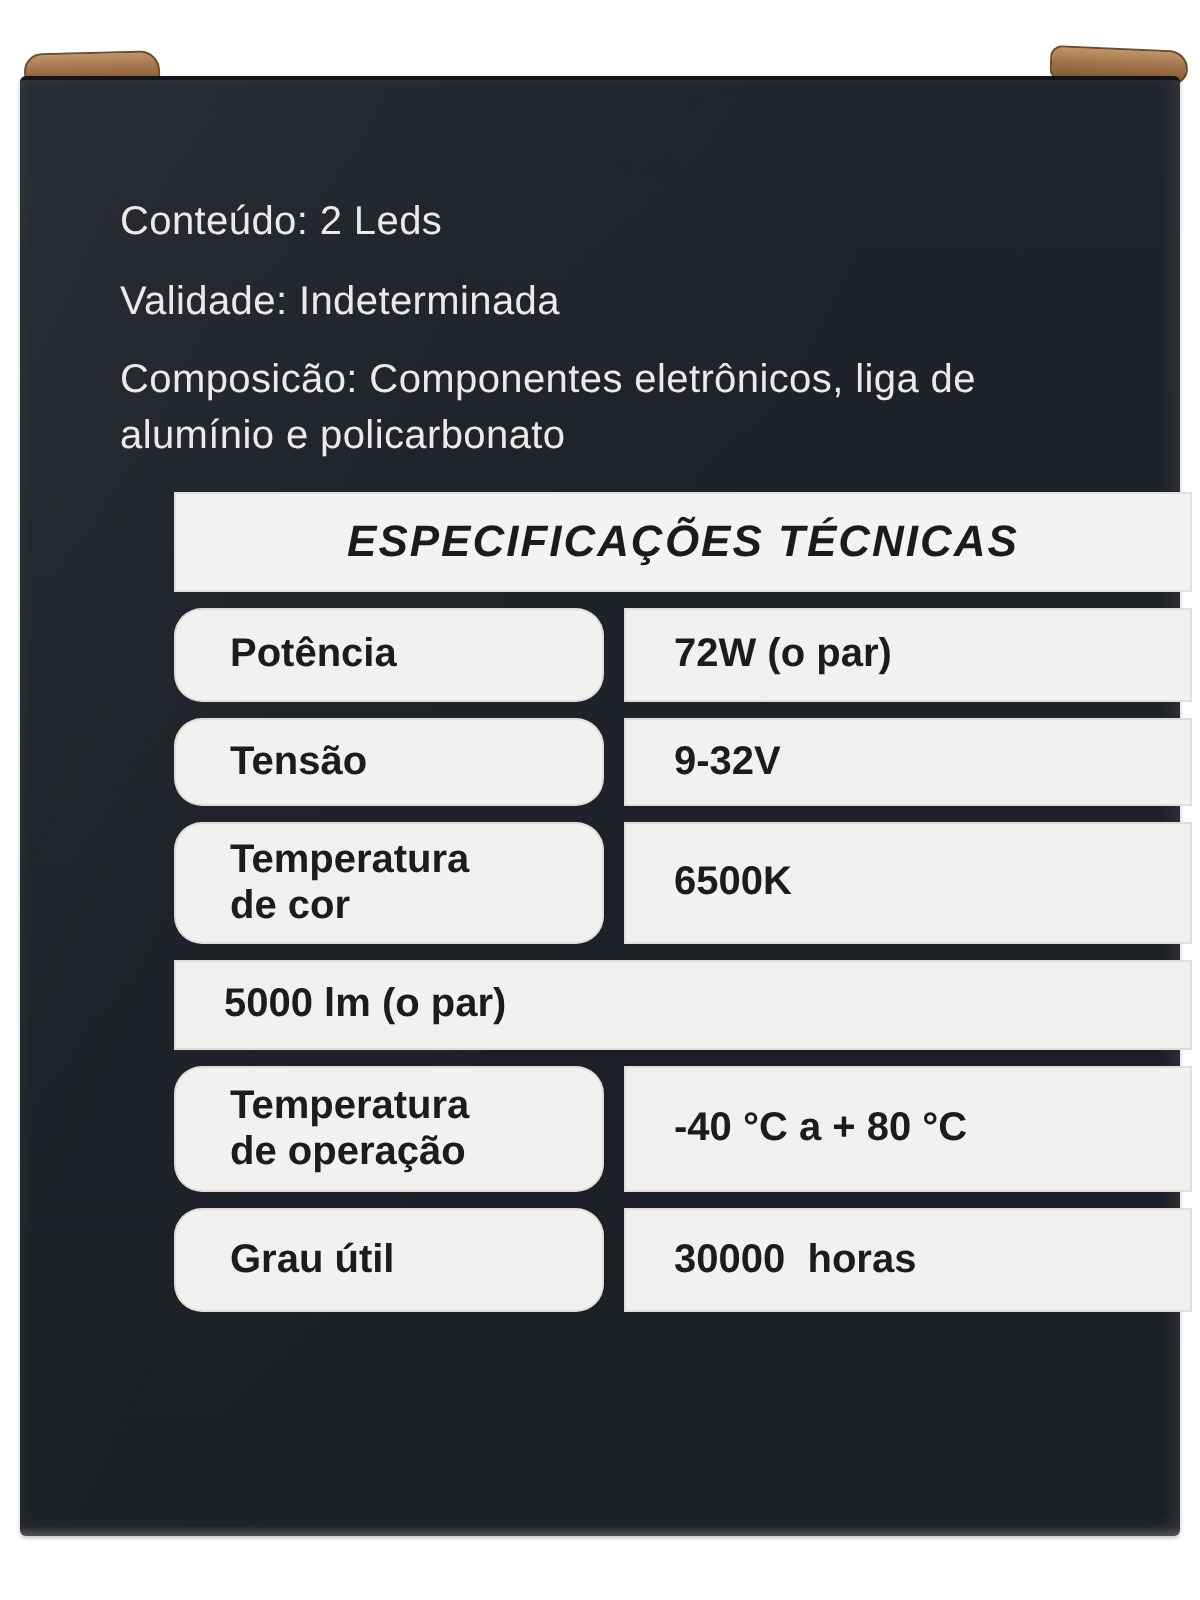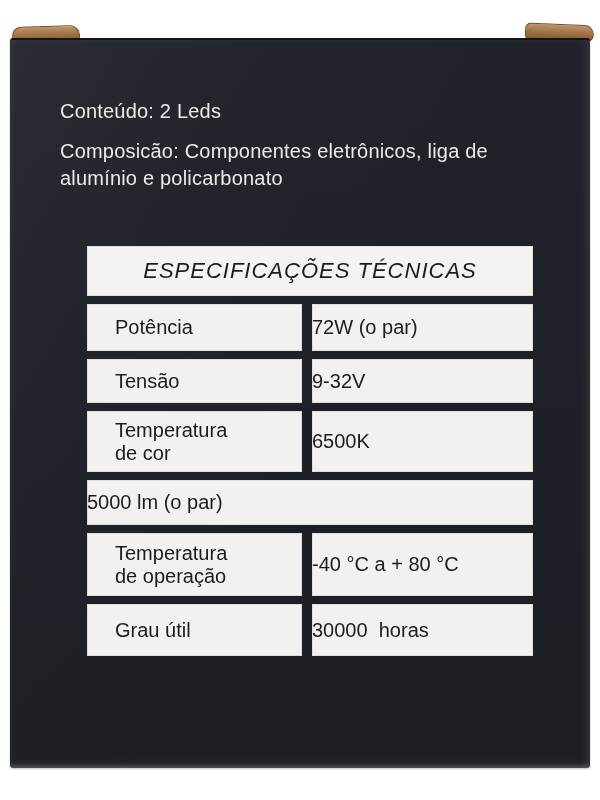--- a/index.html
+++ b/index.html
@@ -63,21 +63,22 @@
     color: #eceae8;
     font-size: 20px;
     line-height: 27.5px;
     letter-spacing: 0.2px;
   }
   .intro .line { white-space: normal; margin-top: 12px; }
   
   .spec-table {
     position: absolute;
     left: 77px; top: 206px;
-    width: 446px;
+    width: 509px;
+    font-weight: bold;
   }
   .spec-header {
     height: 50px;
     background: #f4f3f1;
     display: flex;
     align-items: center;
     justify-content: center;
     font-style: italic;
     font-size: 22px;
     letter-spacing: 1px;
@@ -96,23 +97,25 @@
     color: #1c1c1c;
     font-size: 20px;
     line-height: 23px;
     white-space: pre-wrap;
     box-shadow: inset 0 0 0 1px rgba(0,0,0,0.08);
   }
   .cell-label {
     width: 215px;
     padding-left: 28px;
     box-sizing: border-box;
+    border-radius: 14px;
   }
   .cell-value {
     flex: 1;
+    padding-left: 25px;
     box-sizing: border-box;
   }
   .r1 { min-height: 47px; }
   .r2 { min-height: 44px; }
   .r3 { min-height: 61px; }
   .r4 { min-height: 45px; }
   .r5 { min-height: 38px; }
   .r6 { min-height: 63px; }
   .r7 { min-height: 52px; }
 </style>
@@ -121,20 +124,21 @@
 
 <div class="scene">
 
   <div class="flap flap-left"></div>
   <div class="flap flap-right"></div>
 
   <div class="box">
 
     <div class="intro">
       <div class="line">Conteúdo: 2 Leds</div>
+      <div class="line">Validade: Indeterminada</div>
       <div class="line">Composicão: Componentes eletrônicos, liga de alumínio e policarbonato</div>
     </div>
 
     <div class="spec-table">
       <div class="spec-header">ESPECIFICAÇÕES TÉCNICAS</div>
 
       <div class="spec-row">
         <div class="cell cell-label r1">Potência</div>
         <div class="cell cell-value r1">72W (o par)</div>
       </div>

